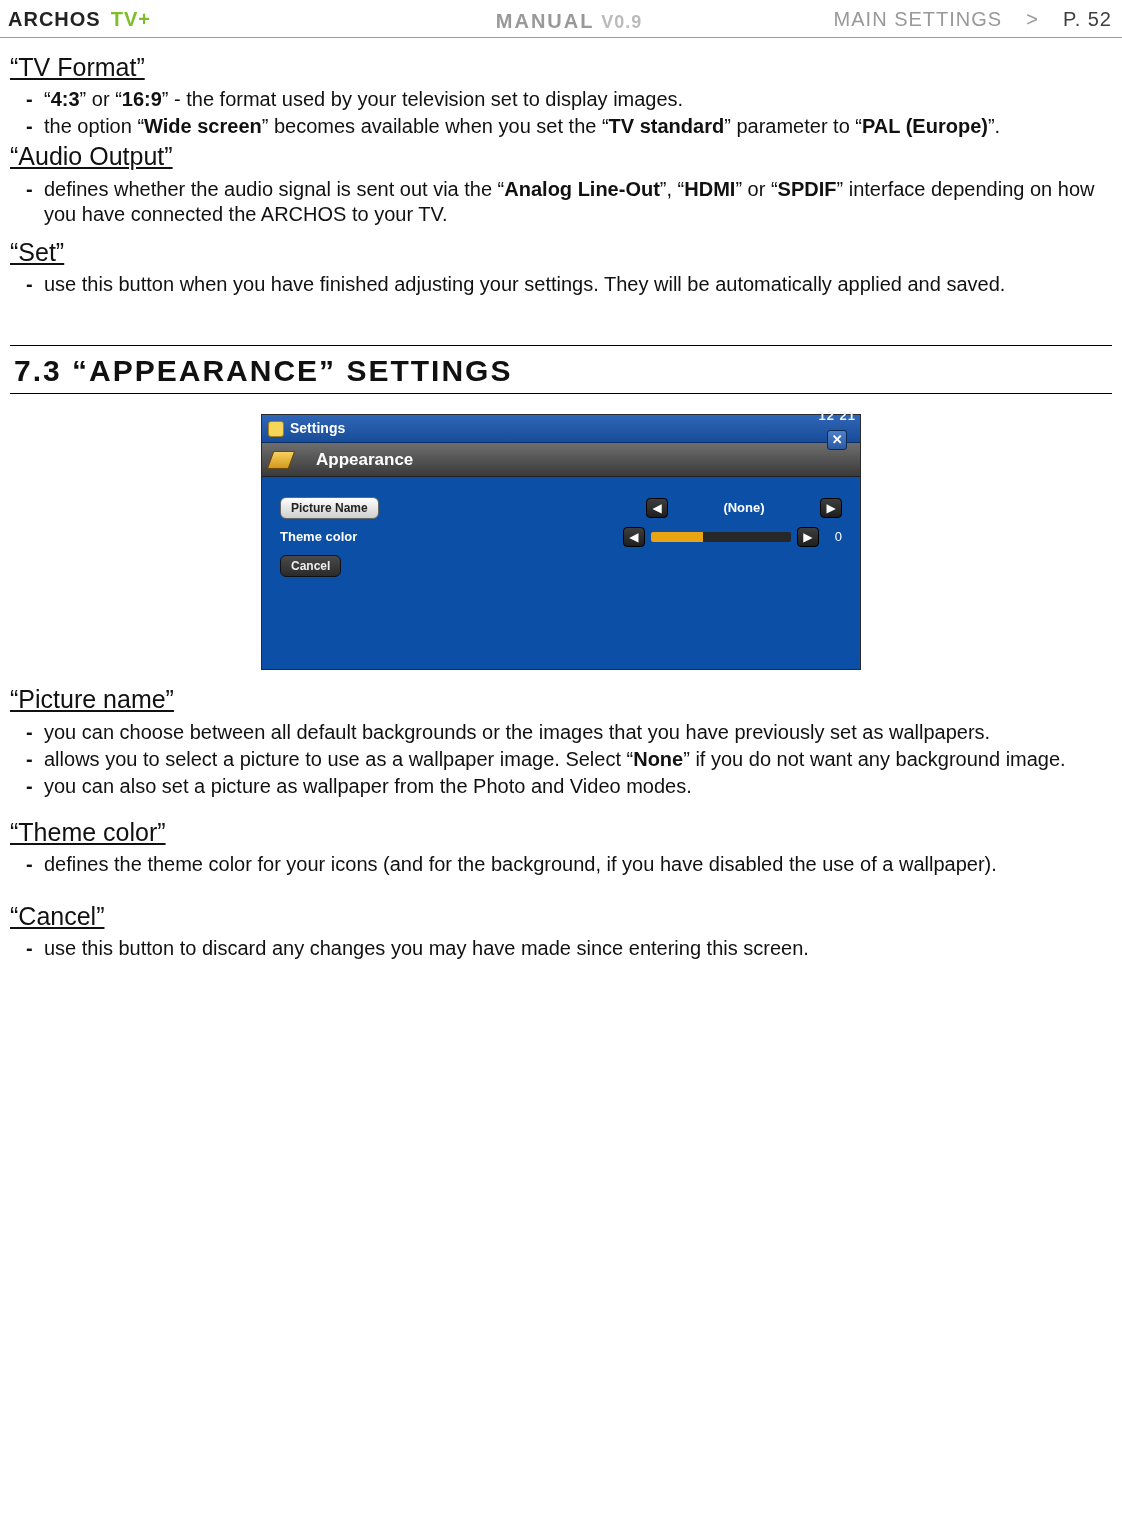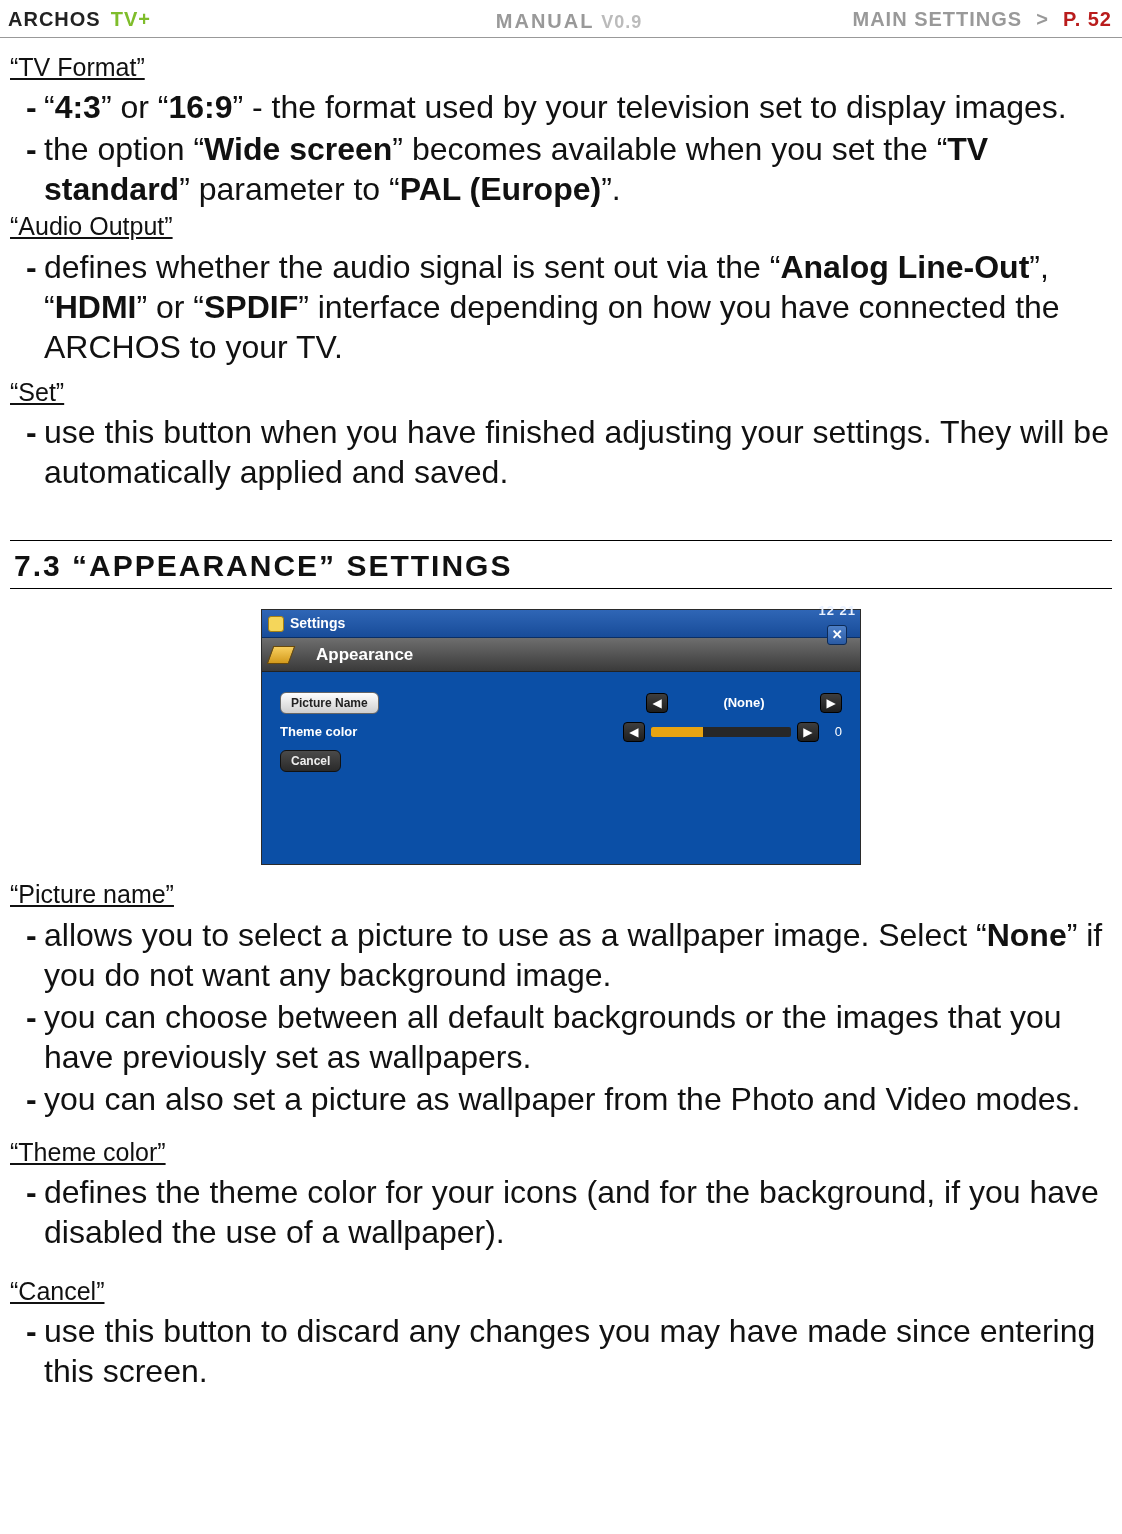--- a/index.html
+++ b/index.html
@@ -40,36 +40,36 @@
     text-align: center;
     pointer-events: none;
   }
   .manual {
     font-weight: 900;
     letter-spacing: 2px;
     font-size: 20px;
     color: #999;
   }
   .manual-version { color: #bbb; font-weight: 900; letter-spacing: 1px; font-size: 18px; }
-  .topbar .right { display: flex; align-items: center; gap: 14px; font-weight: 700; letter-spacing: 1px; font-size: 20px; color: #999; }
+  .topbar .right { display: flex; align-items: center; gap: 24px; font-weight: 400; letter-spacing: 1px; font-size: 20px; color: #999; }
   .chevron { color: #999; }
-  .pagenum { color: #b91c1c; }
+  .pagenum { color: #404040; }
 
   .content { padding: 8px 10px 10px 10px; }
 
   .subhead {
     font-size: 25px;
     font-weight: 400;
     text-decoration: underline;
     margin-top: 10px;
   }
   .subhead.first { margin-top: 6px; }
 
   ul.dash { list-style: none; padding-left: 34px; margin-top: 4px; }
-  ul.dash > li { position: relative; margin-top: 2px; font-size: 32px; }
+  ul.dash > li { position: relative; margin-top: 2px; font-size: 20px; }
   ul.dash > li::before {
     content: "-";
     position: absolute;
     left: -18px;
     top: 0;
     font-weight: 700;
   }
   .b { font-weight: 700; }
 
   .section-title {
@@ -255,24 +255,24 @@
         </div>
       </div>
       <div class="ss-row">
         <span class="pill dark">Cancel</span>
       </div>
     </div>
   </div>
 
   <div class="subhead">“Picture name”</div>
   <ul class="dash">
+    <li>you can choose between all default backgrounds or the images that you have previously set as wallpapers.</li>
     <li>
       <span>allows you to select a picture to use as a wallpaper image. Select “</span><span class="b">None</span><span>” if you do not want any background image.</span>
     </li>
-    <li>you can choose between all default backgrounds or the images that you have previously set as wallpapers.</li>
     <li>you can also set a picture as wallpaper from the Photo and Video modes.</li>
   </ul>
 
   <div class="subhead" style="margin-top:18px;">“Theme color”</div>
   <ul class="dash">
     <li>defines the theme color for your icons (and for the background, if you have disabled the use of a wallpaper).</li>
   </ul>
 
   <div class="subhead" style="margin-top:24px;">“Cancel”</div>
   <ul class="dash">

